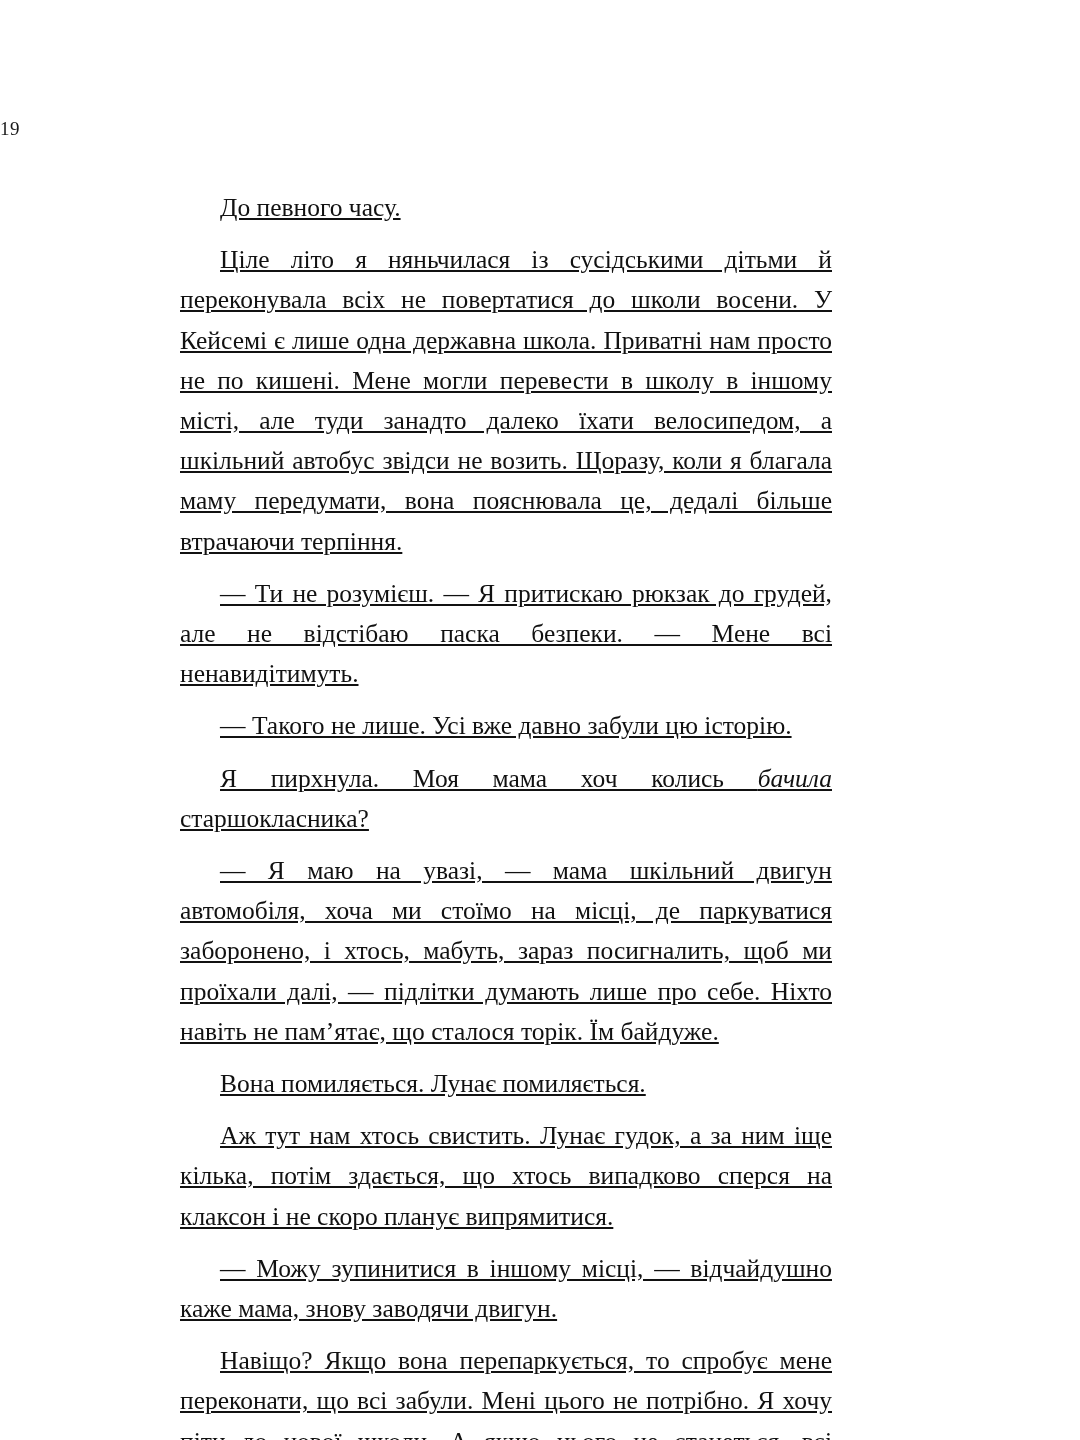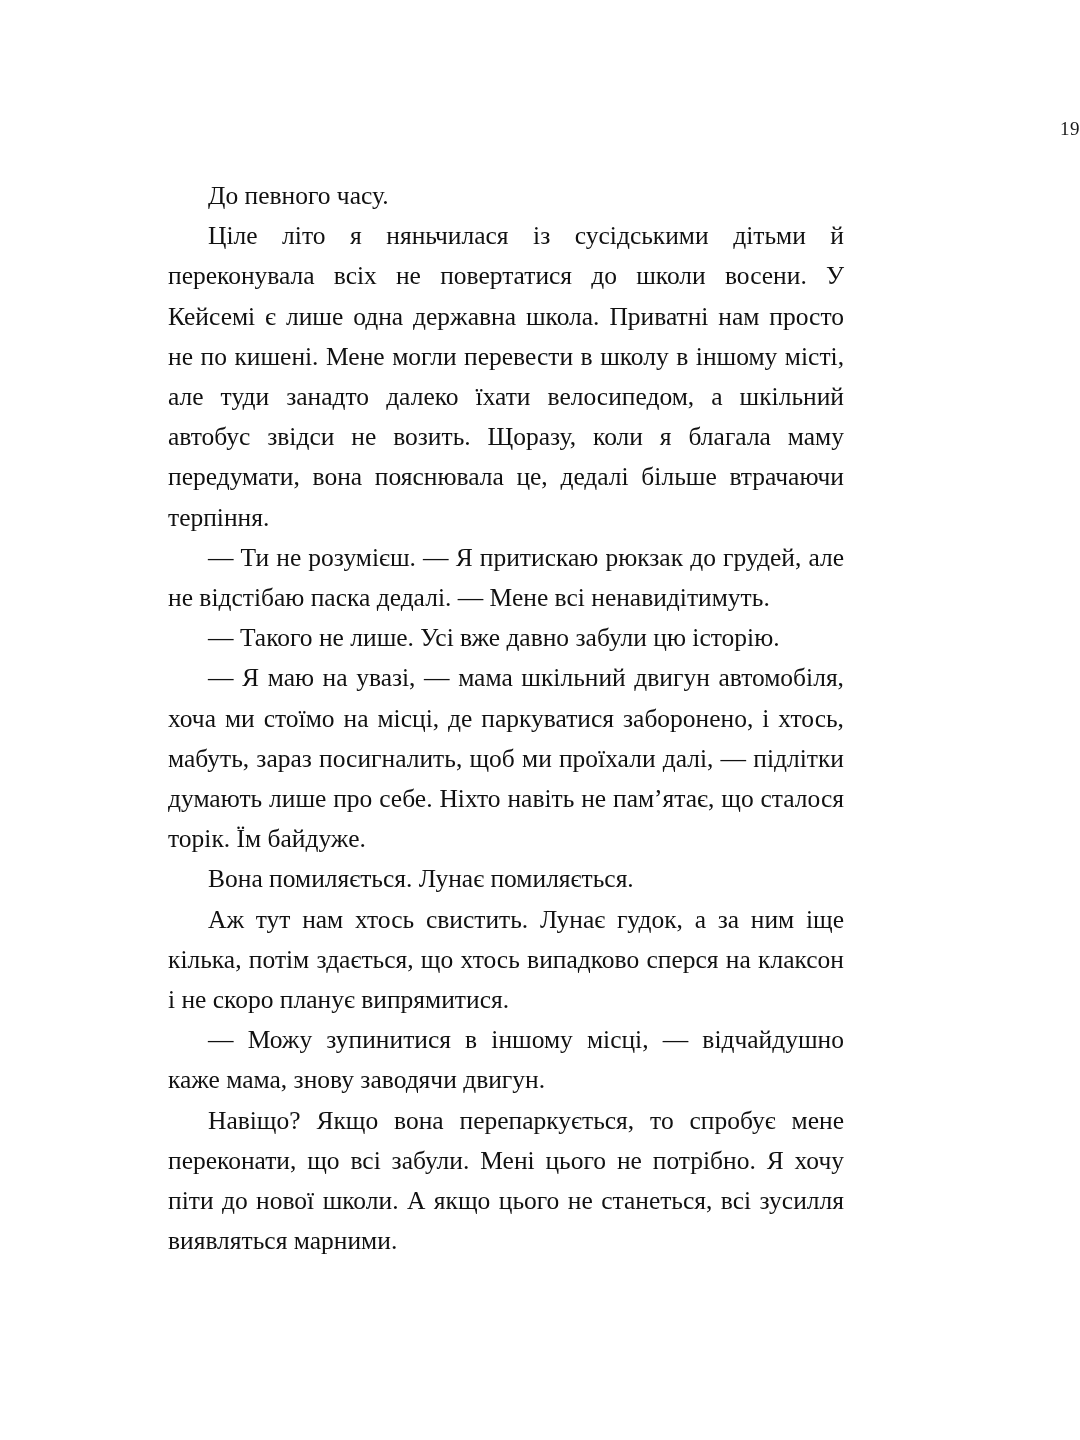--- a/index.html
+++ b/index.html
@@ -15,57 +15,59 @@
     box-sizing: border-box;
     overflow: hidden;
     font-family: "Liberation Serif", "DejaVu Serif", serif;
     color: #1a1a1a;
   }
   .page-number {
     position: absolute;
     top: 118px;
     left: 0;
     width: 1080px;
-    text-align: right;
+    text-align: left;
     font-size: 19px;
     letter-spacing: 0.5px;
     color: #1a1a1a;
   }
   .text-block {
     position: absolute;
     top: 176px;
     left: 168px;
     width: 676px;
     font-size: 25.5px;
     line-height: 40.2px;
     text-align: justify;
     text-justify: inter-word;
     color: #111111;
   }
   .text-block p {
-    margin: 0;
+    margin: 12px;
     text-indent: 40px;
     hyphens: manual;
+    text-decoration: underline;
   }
   em {
     font-style: italic;
   }
 </style>
 </head>
 <body>
 
 <div class="page">
 
   <div class="page-number">19</div>
 
   <div class="text-block">
     <p>До певного часу.</p>
     <p>Ціле літо я няньчилася із сусідськими дітьми й переконувала всіх не повертатися до школи восени. У Кейсемі є лише одна державна школа. Приватні нам просто не по кишені. Мене могли перевести в школу в іншому місті, але туди занадто далеко їхати велосипедом, а шкільний автобус звідси не возить. Щоразу, коли я благала маму передумати, вона пояснювала це, дедалі більше втрачаючи терпіння.</p>
-    <p>— Ти не розумієш. — Я притискаю рюкзак до грудей, але не відстібаю паска дедалі. — Мене всі ненавидітимуть.</p>
+    <p>— Ти не розумієш. — Я притискаю рюкзак до грудей, але не відстібаю паска безпеки. — Мене всі ненавидітимуть.</p>
     <p>— Такого не лише. Усі вже давно забули цю історію.</p>
+    <p id="p-italic">Я пирхнула. Моя мама хоч колись <em>бачила</em> старшокласника?</p>
     <p>— Я маю на увазі, — мама шкільний двигун автомобіля, хоча ми стоїмо на місці, де паркуватися заборонено, і хтось, мабуть, зараз посигналить, щоб ми проїхали далі, — підлітки думають лише про себе. Ніхто навіть не пам’ятає, що сталося торік. Їм байдуже.</p>
     <p>Вона помиляється. Лунає помиляється.</p>
     <p>Аж тут нам хтось свистить. Лунає гудок, а за ним іще кілька, потім здається, що хтось випадково сперся на клаксон і не скоро планує випрямитися.</p>
     <p>— Можу зупинитися в іншому місці, — відчайдушно каже мама, знову заводячи двигун.</p>
     <p>Навіщо? Якщо вона перепаркується, то спробує мене переконати, що всі забули. Мені цього не потрібно. Я хочу піти до нової школи. А якщо цього не станеться, всі зусилля виявляться марними.</p>
   </div>
 
 </div>
 
 </body></html>

